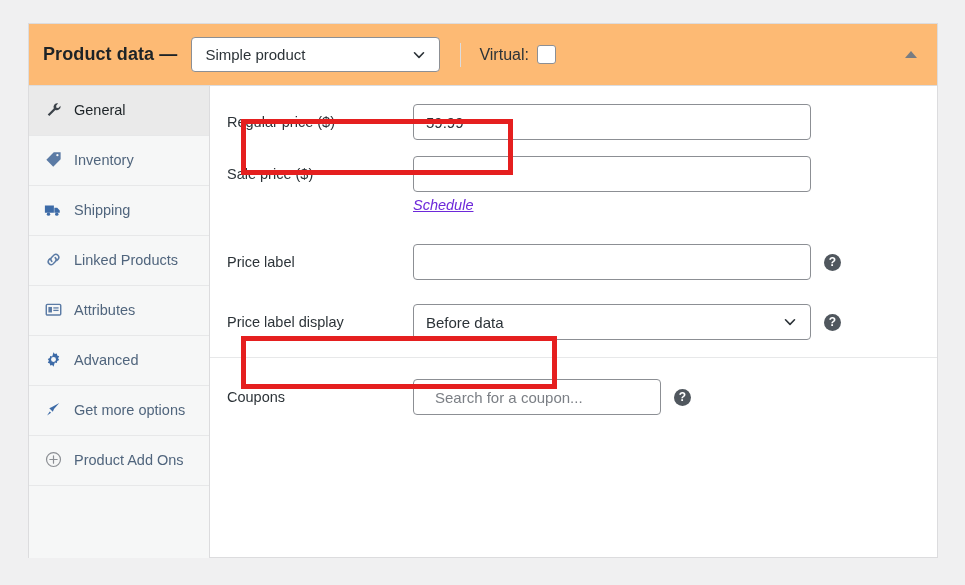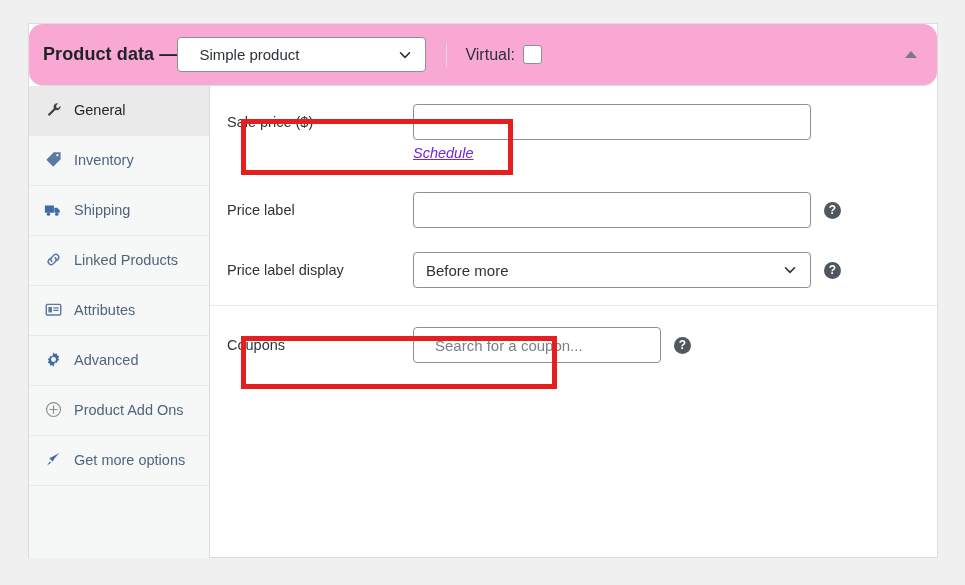--- a/index.html
+++ b/index.html
@@ -29,40 +29,40 @@
 
   
   .panel-header {
     position: relative;
     height: 62px;
     border-bottom: 1px solid #dcdcde;
     display: flex;
     align-items: center;
     padding: 0 14px 0 14px;
     box-sizing: border-box;
-    background: #f9a8d4;
-    border-radius: 14px;
+    background: #fdba74;
   }
   .panel-title {
     font-size: 18px;
     font-weight: 700;
     color: #1d2327;
     letter-spacing: .1px;
     white-space: nowrap;
   }
   .type-select {
     position: relative;
+    margin-left: 14px;
     width: 249px;
     height: 35px;
     border: 1px solid #8c8f94;
     border-radius: 4px;
     background: #fff;
     display: flex;
     align-items: center;
-    padding-left: 21px;
+    padding-left: 13px;
     box-sizing: border-box;
     font-size: 15px;
     color: #2c3338;
   }
   .type-select .chev {
     position: absolute;
     right: 13px;
     top: 50%;
     transform: translateY(-50%);
     width: 14px;
@@ -333,40 +333,46 @@
               <path d="M10 1.4l1.5 2 2.4-.6.5 2.5 2.3 1-1.3 2.2 1.3 2.2-2.3 1-.5 2.5-2.4-.6L10 18.6l-1.5-2-2.4.6-.5-2.5-2.3-1L4.6 11.5 3.3 9.3l2.3-1 .5-2.5 2.4.6z" fill="#3d6ba7"></path>
               <circle cx="10" cy="10" r="2.9" fill="#f6f7f7"></circle>
             </svg>
         </span>
         <span class="tlabel">Advanced</span>
       </div>
 
       <div class="tab">
         <span class="ticon">
           <svg viewBox="0 0 20 20" width="17" height="17">
+              <path d="M16.8 2.4 8.2 7.1 5 8.5l4.2 4.2 1.4-3.2zM5.6 12.3 2.4 17l4.7-3.2z" fill="#3d6ba7"></path>
+            </svg>
+        </span>
+        <span class="tlabel">Get more options</span>
+      </div>
+
+      <div class="tab">
+        <span class="ticon">
+          <svg viewBox="0 0 20 20" width="17" height="17">
               <circle cx="10" cy="10" r="8.2" fill="none" stroke="#8c8f94" stroke-width="1.4"></circle>
               <path d="M10 5.7v8.6M5.7 10h8.6" stroke="#8c8f94" stroke-width="1.4" stroke-linecap="round"></path>
             </svg>
         </span>
         <span class="tlabel">Product Add Ons</span>
       </div>
 
-      <div class="tab">
-        <span class="ticon">
-          <svg viewBox="0 0 20 20" width="17" height="17">
-              <path d="M16.8 2.4 8.2 7.1 5 8.5l4.2 4.2 1.4-3.2zM5.6 12.3 2.4 17l4.7-3.2z" fill="#3d6ba7"></path>
-            </svg>
-        </span>
-        <span class="tlabel">Get more options</span>
-      </div>
-
     </div>
 
     <div class="content">
 
+      <div class="frow">
+        <span class="flabel">Regular price ($)</span>
+        <div class="finput">
+          <span>59.99</span>
+        </div>
+      </div>
 
       <div class="frow">
         <span class="flabel">Sale price ($)</span>
         <div class="finput">
           <span></span>
         </div>
       </div>
 
       <div class="schedule-row">
         <span class="schedule-link">Schedule</span>
@@ -376,21 +382,21 @@
         <span class="flabel">Price label</span>
         <div class="finput">
           <span></span>
         </div>
         <span class="help">?</span>
       </div>
 
       <div class="frow" style="margin-top:8px">
         <span class="flabel">Price label display</span>
         <div class="finput">
-          <span>Before more</span>
+          <span>Before data</span>
           <span class="chev">
             <svg viewBox="0 0 14 14" width="14" height="14">
                 <path d="M2.5 4.8 L7 9.4 L11.5 4.8" fill="none" stroke="#2c3338" stroke-width="1.6" stroke-linecap="round" stroke-linejoin="round"></path>
               </svg>
           </span>
         </div>
         <span class="help">?</span>
       </div>
 
       <div class="divider"></div>

